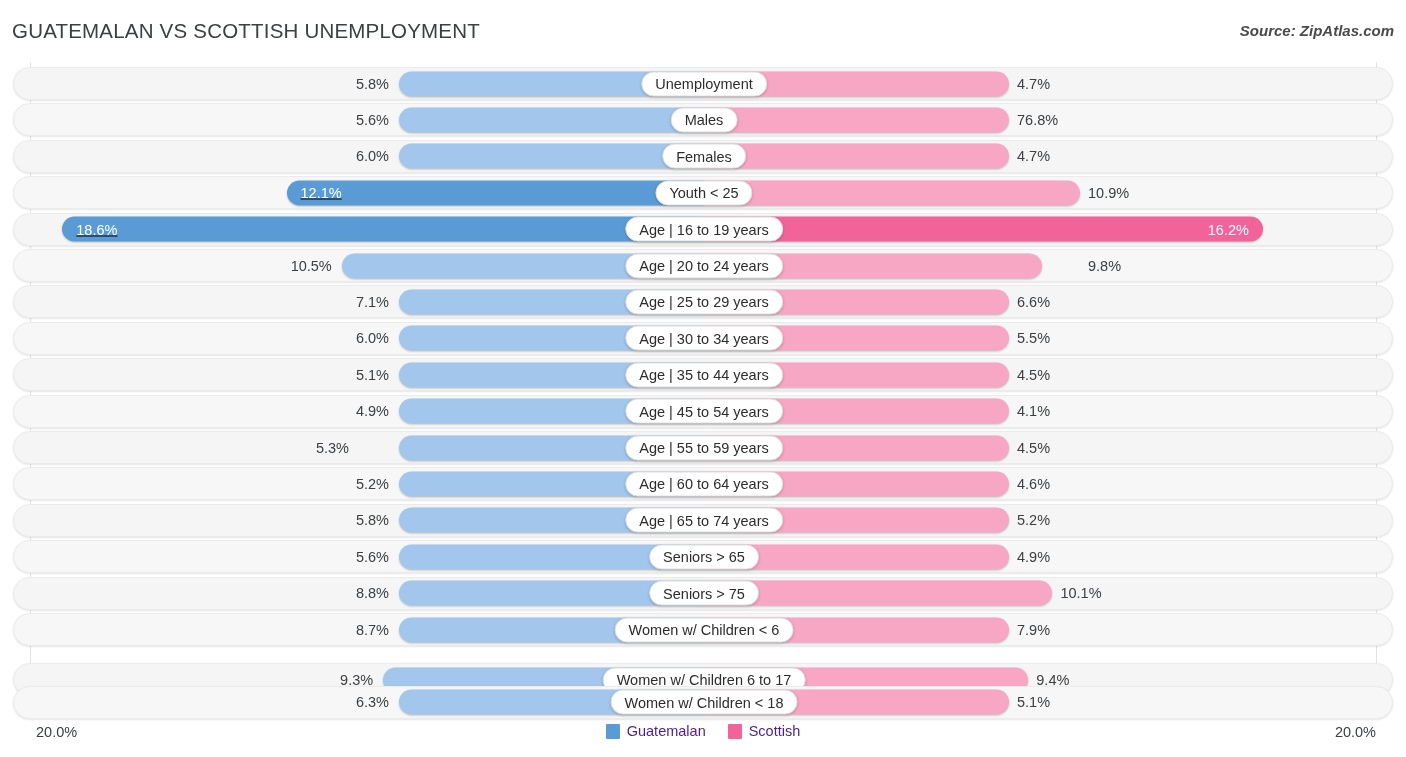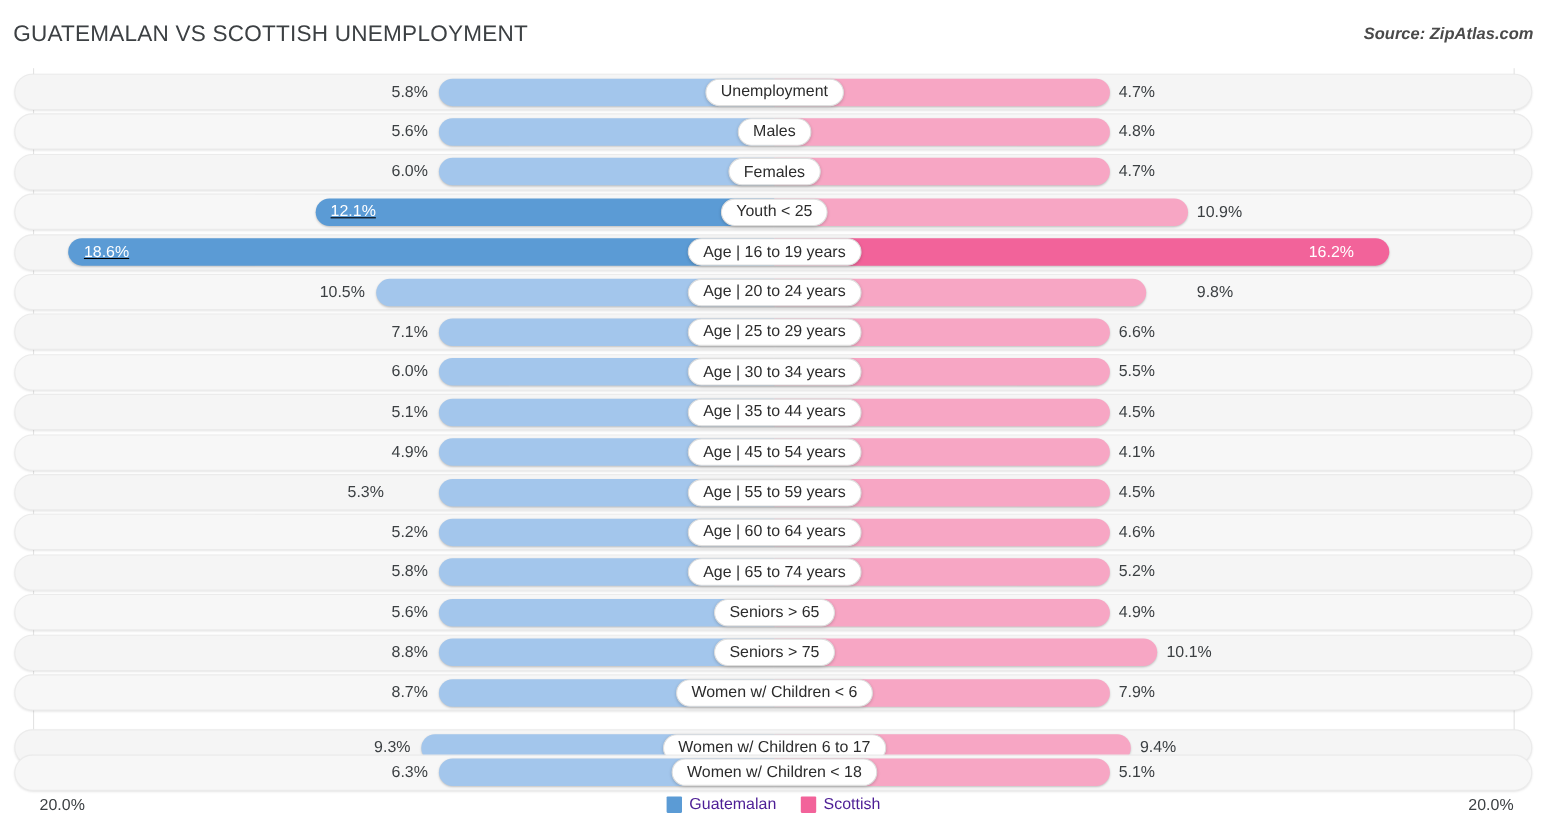--- a/index.html
+++ b/index.html
@@ -101,21 +101,21 @@
   .val.inL {
     position: static;
     transform: none;
     color: #ffffff;
     margin-left: 14px;
   }
   .val.inR {
     position: static;
     transform: none;
     color: #ffffff;
-    margin-right: 32px;
+    margin-right: 14px;
   }
 
   
   .pill {
     position: absolute;
     top: 50%;
     left: 690px;
     transform: translate(-50%, -50%);
     height: 25px;
     padding: 0 13px;
@@ -180,21 +180,21 @@
     <div id="rows">
         <div class="row" style="top: 5px;">
           <div class="val outL" style="right: 1003px;">5.8%</div>
           <div class="val outR" style="left: 1003px;">4.7%</div>
           <div class="bar left" style="left: 385px; width: 305px;"></div>
           <div class="bar right" style="left: 690px; width: 305px;"></div>
           <div class="pill">Unemployment</div>
         </div>
         <div class="row alt" style="top: 41.4px;">
           <div class="val outL" style="right: 1003px;">5.6%</div>
-          <div class="val outR" style="left: 1003px;">4.8%</div>
+          <div class="val outR" style="left: 1003px;">76.8%</div>
           <div class="bar left" style="left: 385px; width: 305px;"></div>
           <div class="bar right" style="left: 690px; width: 305px;"></div>
           <div class="pill">Males</div>
         </div>
         <div class="row" style="top: 77.8px;">
           <div class="val outL" style="right: 1003px;">6.0%</div>
           <div class="val outR" style="left: 1003px;">4.7%</div>
           <div class="bar left" style="left: 385px; width: 305px;"></div>
           <div class="bar right" style="left: 690px; width: 305px;"></div>
           <div class="pill">Females</div>

